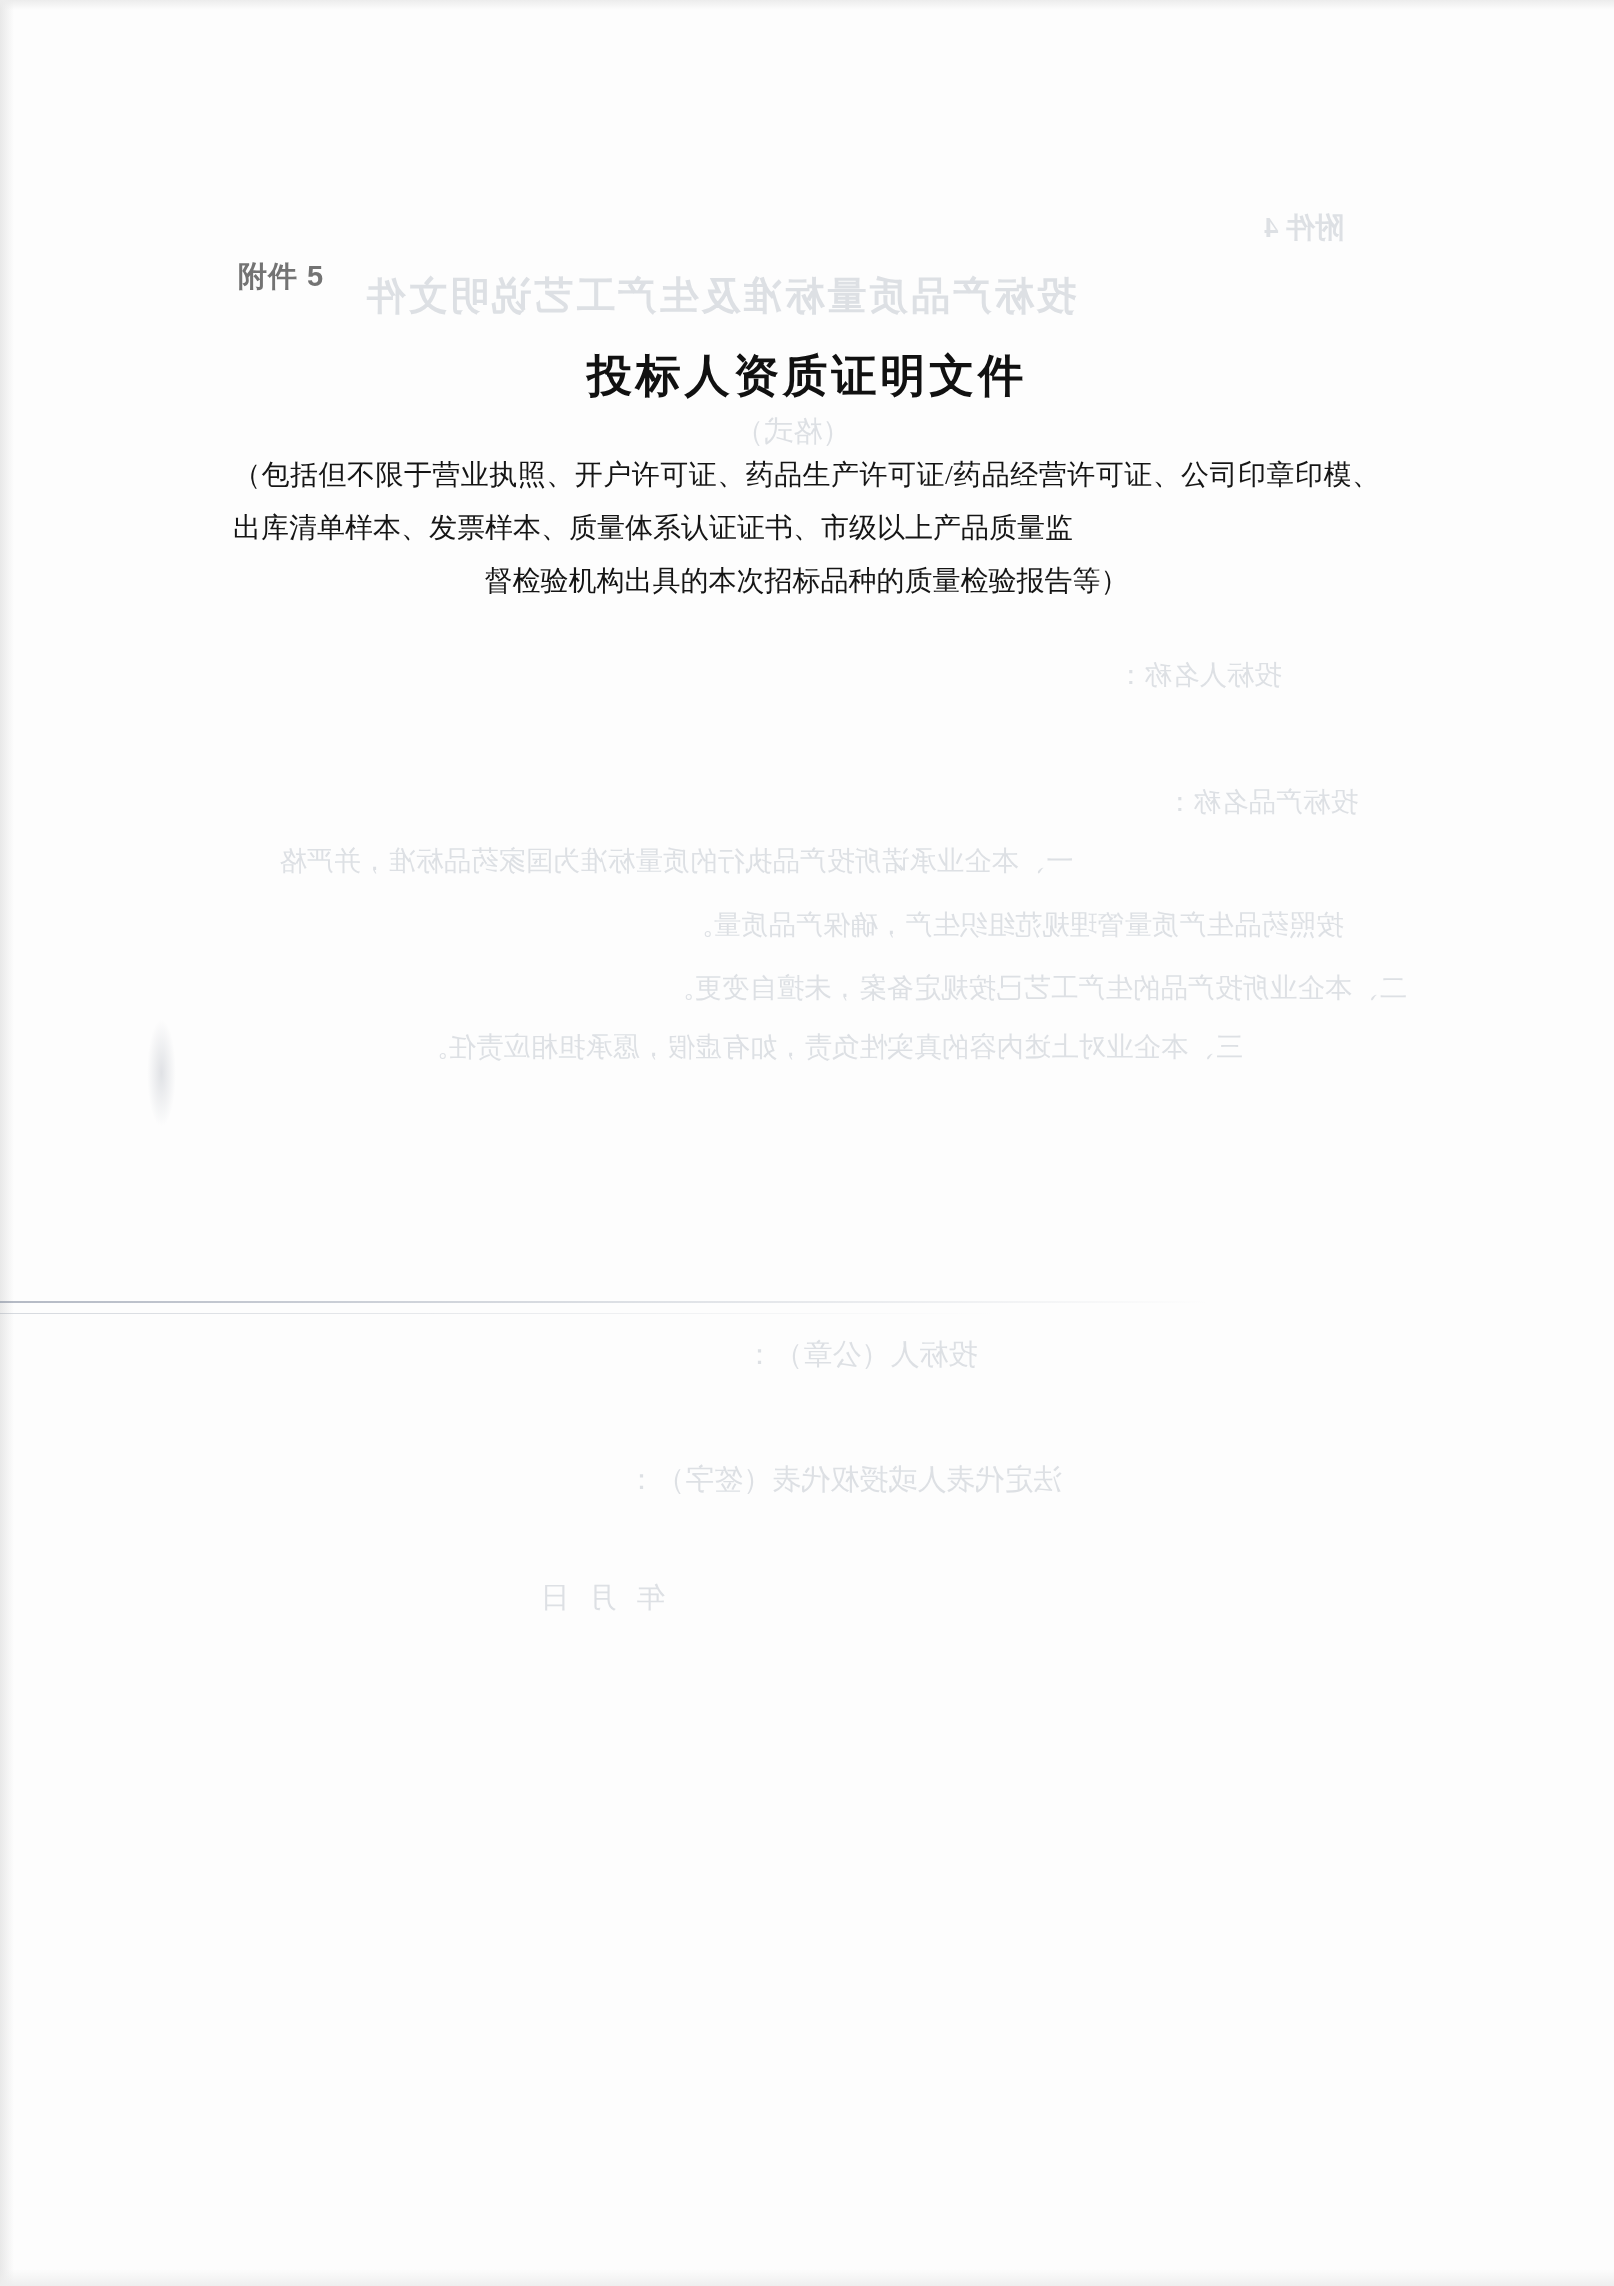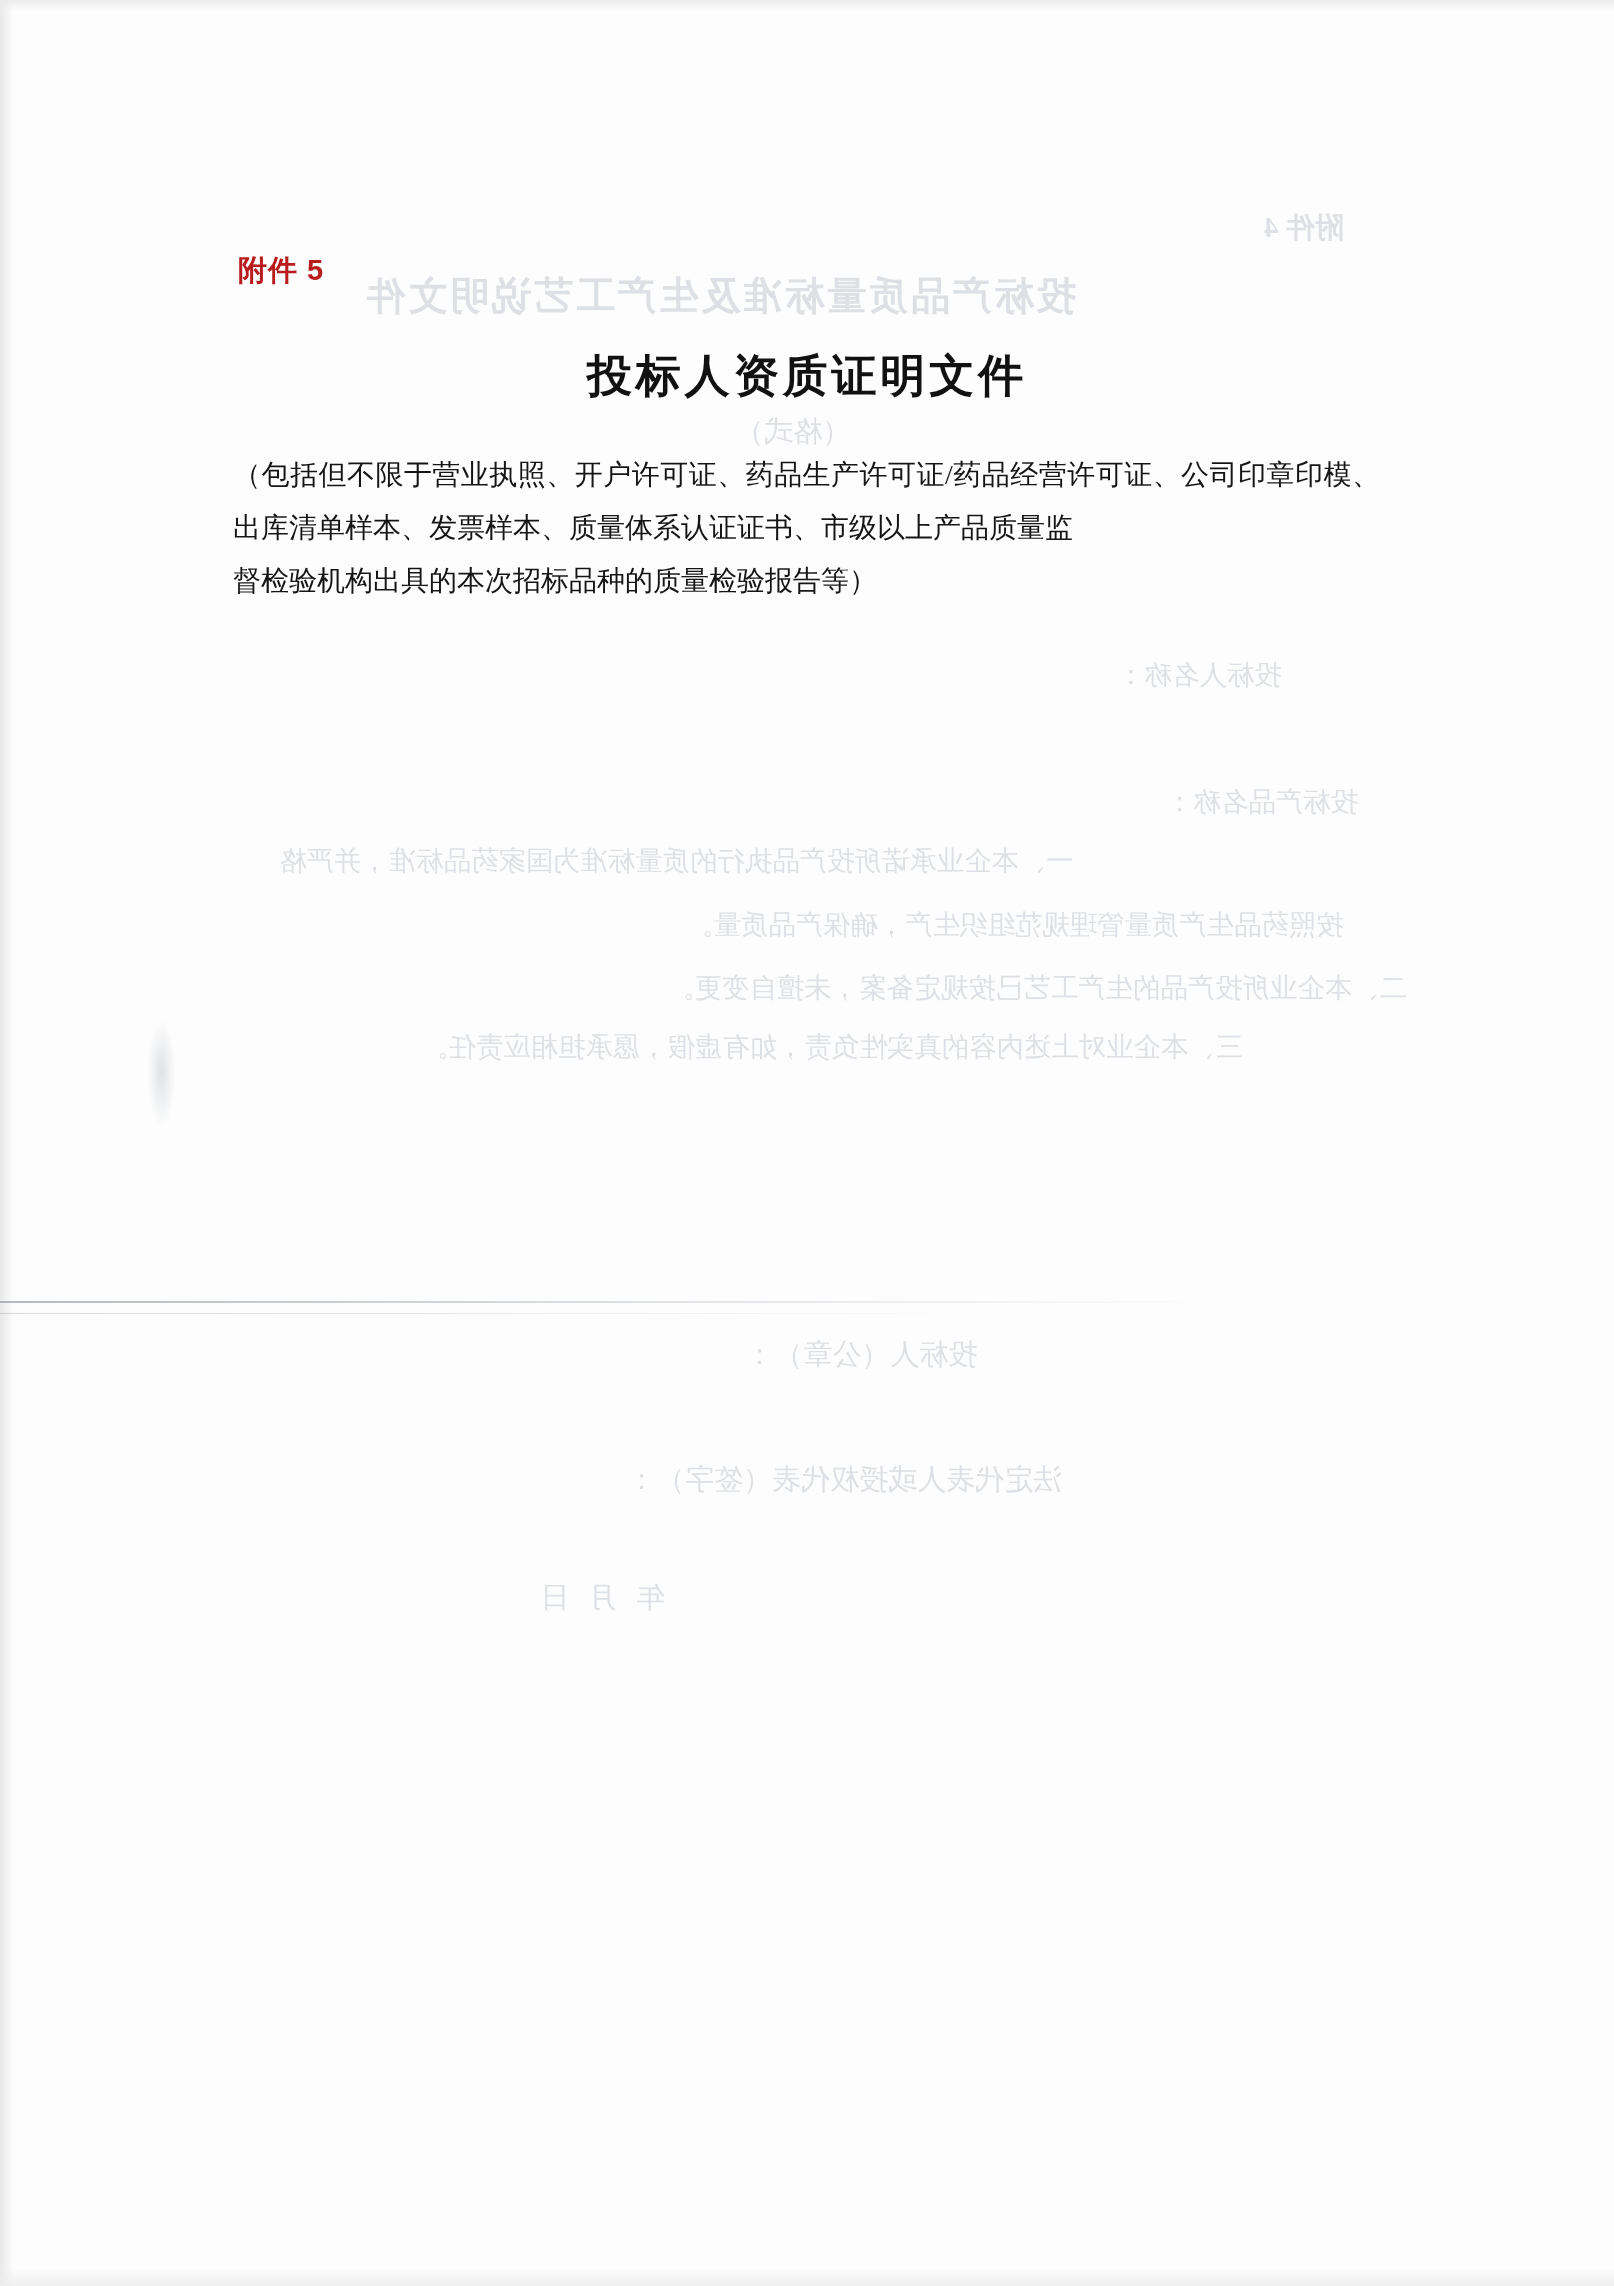--- a/index.html
+++ b/index.html
@@ -68,26 +68,26 @@
     white-space: nowrap;
     transform: scaleX(-1);
     pointer-events: none;
     user-select: none;
   }
 
   
   .attachment-label {
     position: absolute;
     left: 238px;
-    top: 251px;
+    top: 257px;
     font-family: "Liberation Sans", sans-serif;
     font-weight: bold;
     font-size: 29px;
     letter-spacing: 1px;
-    color: #b91c1c;
+    color: #737373;
   }
   .doc-title {
     position: absolute;
     left: 0;
     top: 316px;
     width: 100%;
     text-align: center;
     font-family: "Liberation Sans", sans-serif;
     font-weight: bold;
     font-size: 45px;
@@ -101,21 +101,21 @@
     width: 1147px;
     font-family: "Liberation Serif", serif;
     font-size: 28px;
     line-height: 53px;
     color: #151515;
     text-align: justify;
     text-justify: inter-ideograph;
   }
   .doc-note .line-last {
     display: block;
-    text-align: left;
+    text-align: center;
   }
 </style>
 </head>
 <body>
 
 <div class="page">
 
   <div class="scan-edge-left"></div>
   <div class="scan-edge-top"></div>
   <div class="scan-edge-bottom"></div>

